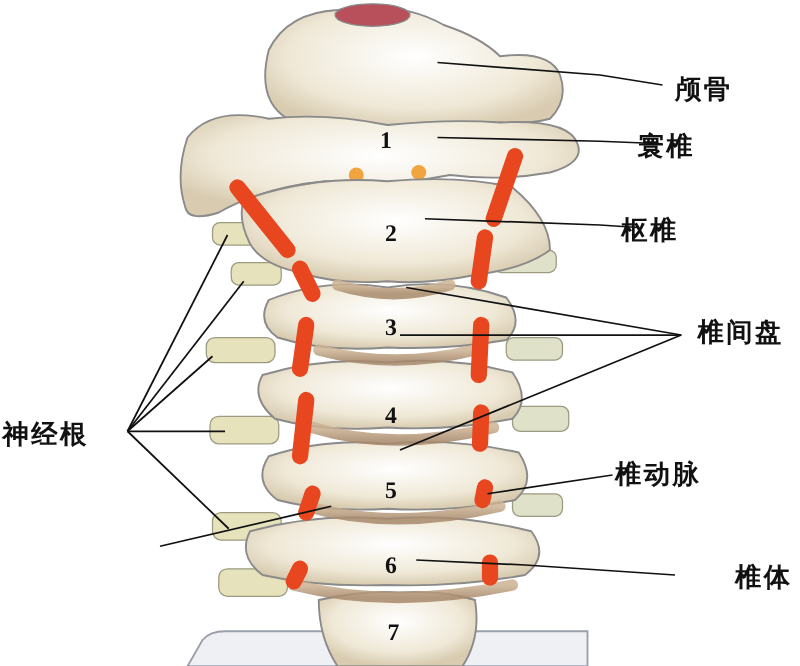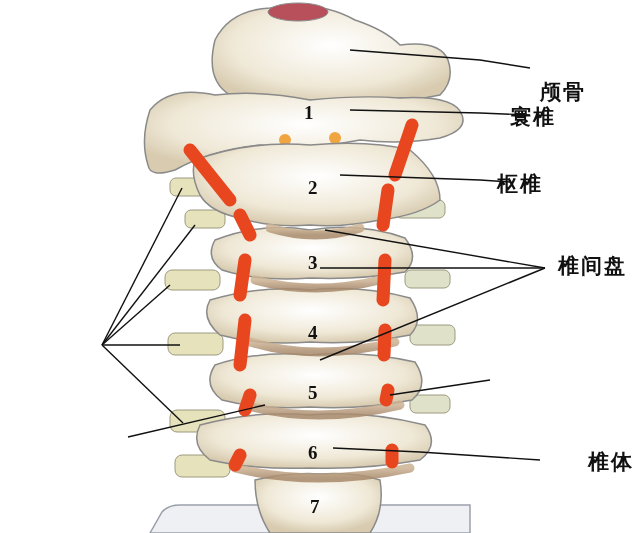--- a/index.html
+++ b/index.html
@@ -138,18 +138,20 @@
   </svg>
 
   <span class="vnum" style="left:304px;top:103px;">1</span>
   <span class="vnum" style="left:308px;top:178px;">2</span>
   <span class="vnum" style="left:308px;top:253px;">3</span>
   <span class="vnum" style="left:308px;top:323px;">4</span>
   <span class="vnum" style="left:308px;top:383px;">5</span>
   <span class="vnum" style="left:308px;top:443px;">6</span>
   <span class="vnum" style="left:310px;top:497px;">7</span>
 
-  <span class="label" style="left:540px;top:60px;margin-top:21px;">颅骨</span>
+  <span class="label" style="left:540px;top:60px;">颅骨</span>
   <span class="label" style="left:510px;top:106px;">寰椎</span>
   <span class="label" style="left:497px;top:173px;">枢椎</span>
   <span class="label" style="left:558px;top:255px;text-align:center;">椎间盘</span>
+  <span class="label" style="left:492px;top:368px;">椎动脉</span>
   <span class="label" style="left:552px;top:451px;margin-left:36px;">椎体</span>
+  <span class="label" style="left:2px;top:336px;">神经根</span>
 </div>
 
 </body></html>

